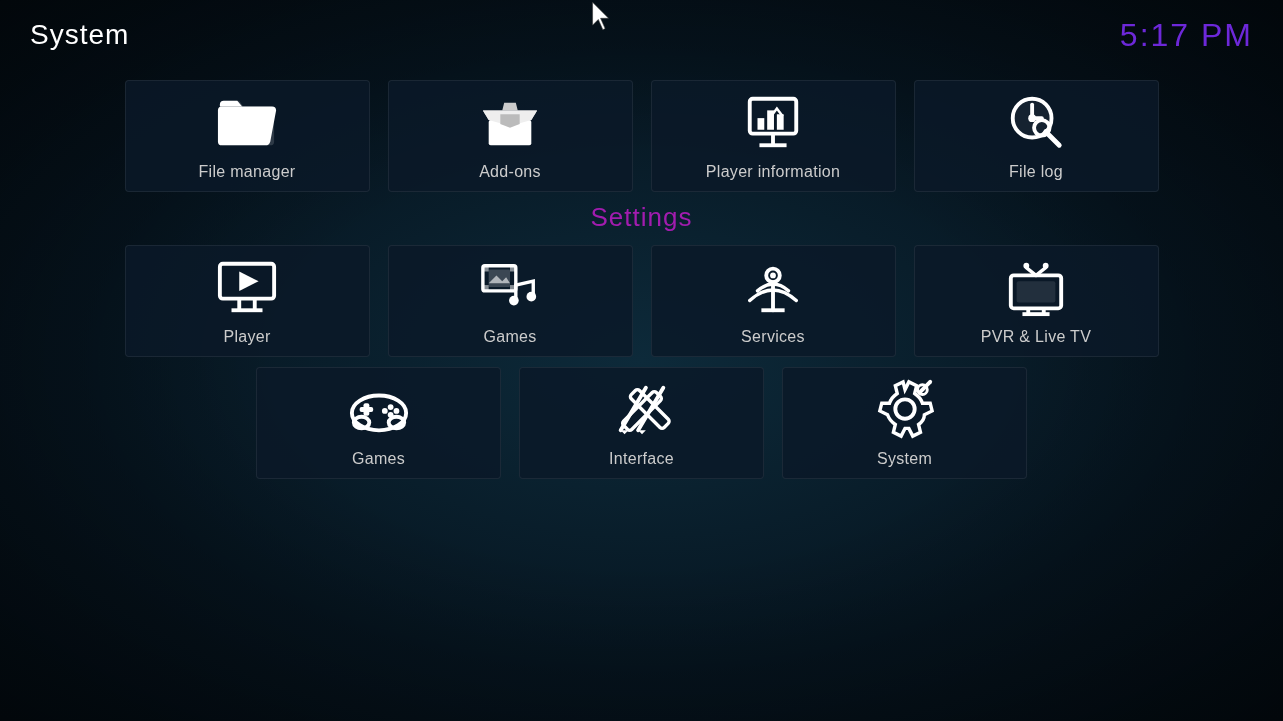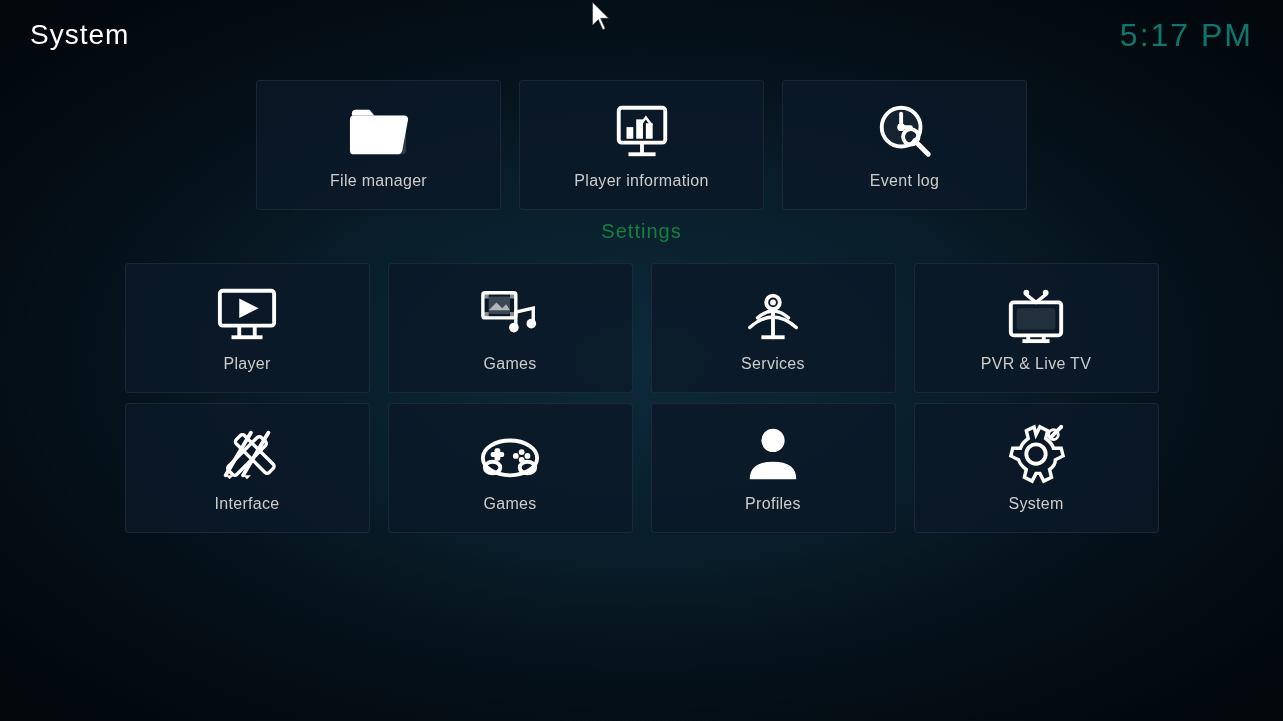--- a/index.html
+++ b/index.html
@@ -41,21 +41,21 @@
       font-size: 28px;
       font-weight: 300;
       letter-spacing: 1px;
       color: #ffffff;
     }
 
     #header-time {
       font-size: 32px;
       font-weight: 300;
       letter-spacing: 2px;
-      color: #0f766e;
+      color: #6d28d9;
     }
 
     #cursor {
       position: absolute;
       top: 0;
       left: 590px;
       z-index: 10;
       pointer-events: none;
     }
 
@@ -80,43 +80,43 @@
     
     .top-row {
       display: flex;
       gap: 18px;
       margin-bottom: 10px;
       width: 100%;
       justify-content: center;
     }
 
     .settings-label {
-      font-size: 20px;
-      color: #15803d;
+      font-size: 26px;
+      color: #a21caf;
       font-weight: 400;
       letter-spacing: 1px;
-      margin-bottom: 20px;
+      margin-bottom: 12px;
       align-self: center;
     }
 
     
     .settings-row {
       display: flex;
       gap: 18px;
       margin-bottom: 10px;
       width: 100%;
       justify-content: center;
     }
 
     .tile {
       background: rgba(10, 25, 40, 0.85);
       border: 1px solid rgba(255,255,255,0.07);
       border-radius: 4px;
       width: 245px;
-      height: 130px;
+      height: 112px;
       display: flex;
       flex-direction: column;
       align-items: center;
       justify-content: center;
       cursor: pointer;
       transition: background 0.15s;
       flex-shrink: 0;
     }
 
     .tile-icon {
@@ -167,20 +167,33 @@
         <svg viewBox="0 0 64 64" xmlns="http://www.w3.org/2000/svg">
 
           <path d="M4 14 Q4 10 8 10 L24 10 L28 16 L56 16 Q60 16 60 20 L60 52 Q60 56 56 56 L8 56 Q4 56 4 52 Z" fill="#fff" opacity="0.15"></path>
           <path d="M2 20 Q2 16 6 16 L58 16 Q62 16 62 20 L56 52 Q55 56 51 56 L6 56 Q2 56 2 52 Z" fill="#fff"></path>
           <path d="M4 14 Q4 10 8 10 L22 10 L27 16 L4 16 Z" fill="#fff"></path>
         </svg>
       </div>
       <span class="tile-label">File manager</span>
     </div>
 
+    <div class="tile">
+      <div class="tile-icon">
+        <svg viewBox="0 0 64 64" xmlns="http://www.w3.org/2000/svg">
+
+          <rect x="10" y="30" width="44" height="26" rx="2" fill="#fff"></rect>
+          <path d="M10 30 L4 20 L60 20 L54 30 Z" fill="#ddd"></path>
+          <path d="M24 20 L26 12 L38 12 L40 20 Z" fill="#ccc"></path>
+          <path d="M10 30 L32 36 L54 30 L60 20 L4 20 Z" fill="#eee"></path>
+          <path d="M22 34 L32 38 L42 34 L42 24 L22 24 Z" fill="#bbb"></path>
+        </svg>
+      </div>
+      <span class="tile-label">Add-ons</span>
+    </div>
 
     <div class="tile">
       <div class="tile-icon">
         <svg viewBox="0 0 64 64" xmlns="http://www.w3.org/2000/svg">
 
           <rect x="8" y="8" width="48" height="36" rx="3" fill="none" stroke="#fff" stroke-width="4"></rect>
           <line x1="32" y1="44" x2="32" y2="56" stroke="#fff" stroke-width="4"></line>
           <line x1="18" y1="56" x2="46" y2="56" stroke="#fff" stroke-width="4"></line>
 
           <rect x="16" y="28" width="7" height="12" fill="#fff"></rect>
@@ -200,21 +213,21 @@
           <circle cx="28" cy="28" r="20" fill="none" stroke="#fff" stroke-width="4"></circle>
           <circle cx="28" cy="28" r="20" fill="#fff" opacity="0.05"></circle>
           <line x1="28" y1="14" x2="28" y2="28" stroke="#fff" stroke-width="4" stroke-linecap="round"></line>
           <line x1="28" y1="28" x2="38" y2="28" stroke="#fff" stroke-width="4" stroke-linecap="round"></line>
           <circle cx="28" cy="28" r="4" fill="#fff"></circle>
 
           <line x1="42" y1="42" x2="56" y2="56" stroke="#fff" stroke-width="5" stroke-linecap="round"></line>
           <circle cx="38" cy="38" r="8" fill="none" stroke="#fff" stroke-width="4"></circle>
         </svg>
       </div>
-      <span class="tile-label">Event log</span>
+      <span class="tile-label">File log</span>
     </div>
 
   </div>
 
   <div class="settings-label">Settings</div>
 
   <div class="settings-row">
 
     <div class="tile">
       <div class="tile-icon">
@@ -288,39 +301,20 @@
     </div>
 
   </div>
 
   <div class="settings-row">
 
     <div class="tile">
       <div class="tile-icon">
         <svg viewBox="0 0 64 64" xmlns="http://www.w3.org/2000/svg">
 
-          <rect x="8" y="28" width="48" height="12" rx="3" fill="none" stroke="#fff" stroke-width="3.5" transform="rotate(-45 32 34)"></rect>
-
-          <rect x="34" y="8" width="12" height="48" rx="3" fill="none" stroke="#fff" stroke-width="3.5" transform="rotate(-45 40 32)"></rect>
-
-          <line x1="10" y1="54" x2="36" y2="10" stroke="#fff" stroke-width="4" stroke-linecap="round"></line>
-          <line x1="28" y1="54" x2="54" y2="10" stroke="#fff" stroke-width="4" stroke-linecap="round"></line>
-
-          <polygon points="10,54 14,58 18,54" fill="#fff"></polygon>
-
-          <polygon points="28,54 32,58 36,54" fill="#fff"></polygon>
-        </svg>
-      </div>
-      <span class="tile-label">Interface</span>
-    </div>
-
-    <div class="tile">
-      <div class="tile-icon">
-        <svg viewBox="0 0 64 64" xmlns="http://www.w3.org/2000/svg">
-
           <ellipse cx="32" cy="36" rx="28" ry="18" fill="none" stroke="#fff" stroke-width="4"></ellipse>
 
           <rect x="12" y="30" width="14" height="5" rx="2" fill="#fff"></rect>
           <rect x="16" y="26" width="6" height="13" rx="2" fill="#fff"></rect>
 
           <circle cx="44" cy="30" r="3" fill="#fff"></circle>
           <circle cx="50" cy="34" r="3" fill="#fff"></circle>
           <circle cx="44" cy="38" r="3" fill="#fff"></circle>
           <circle cx="38" cy="34" r="3" fill="#fff"></circle>
 
@@ -328,26 +322,35 @@
           <ellipse cx="50" cy="46" rx="8" ry="6" fill="none" stroke="#fff" stroke-width="4"></ellipse>
         </svg>
       </div>
       <span class="tile-label">Games</span>
     </div>
 
     <div class="tile">
       <div class="tile-icon">
         <svg viewBox="0 0 64 64" xmlns="http://www.w3.org/2000/svg">
 
-          <circle cx="32" cy="18" r="12" fill="#fff"></circle>
-          <path d="M8 58 Q8 40 32 40 Q56 40 56 58" fill="#fff"></path>
-        </svg>
-      </div>
-      <span class="tile-label">Profiles</span>
-    </div>
+          <rect x="8" y="28" width="48" height="12" rx="3" fill="none" stroke="#fff" stroke-width="3.5" transform="rotate(-45 32 34)"></rect>
+
+          <rect x="34" y="8" width="12" height="48" rx="3" fill="none" stroke="#fff" stroke-width="3.5" transform="rotate(-45 40 32)"></rect>
+
+          <line x1="10" y1="54" x2="36" y2="10" stroke="#fff" stroke-width="4" stroke-linecap="round"></line>
+          <line x1="28" y1="54" x2="54" y2="10" stroke="#fff" stroke-width="4" stroke-linecap="round"></line>
+
+          <polygon points="10,54 14,58 18,54" fill="#fff"></polygon>
+
+          <polygon points="28,54 32,58 36,54" fill="#fff"></polygon>
+        </svg>
+      </div>
+      <span class="tile-label">Interface</span>
+    </div>
+
 
     <div class="tile">
       <div class="tile-icon">
         <svg viewBox="0 0 64 64" xmlns="http://www.w3.org/2000/svg">
 
           <path d="M32 12 L36 4 L44 8 L42 16 Q48 20 50 26 L58 26 L60 34 L52 38 Q52 44 46 48 L48 56 L40 60 L36 52 Q34 52 32 52 L28 60 L20 56 L22 48 Q16 44 14 38 L6 34 L8 26 L16 26 Q18 20 24 16 L22 8 L30 4 Z" fill="none" stroke="#fff" stroke-width="3.5"></path>
           <circle cx="32" cy="32" r="10" fill="none" stroke="#fff" stroke-width="4"></circle>
 
           <line x1="48" y1="14" x2="58" y2="4" stroke="#fff" stroke-width="4" stroke-linecap="round"></line>
           <circle cx="50" cy="12" r="5" fill="none" stroke="#fff" stroke-width="3"></circle>

